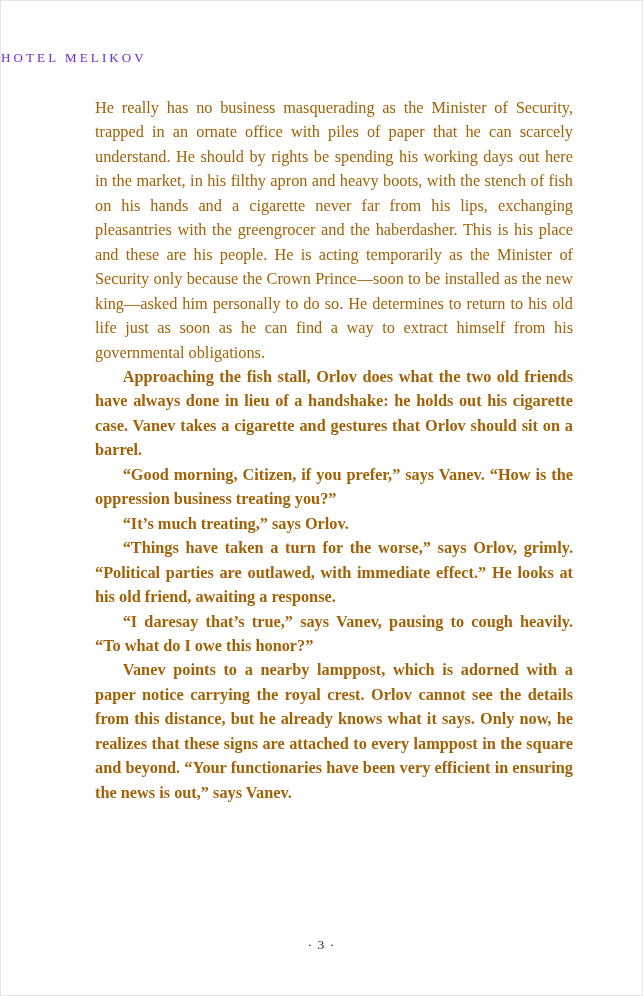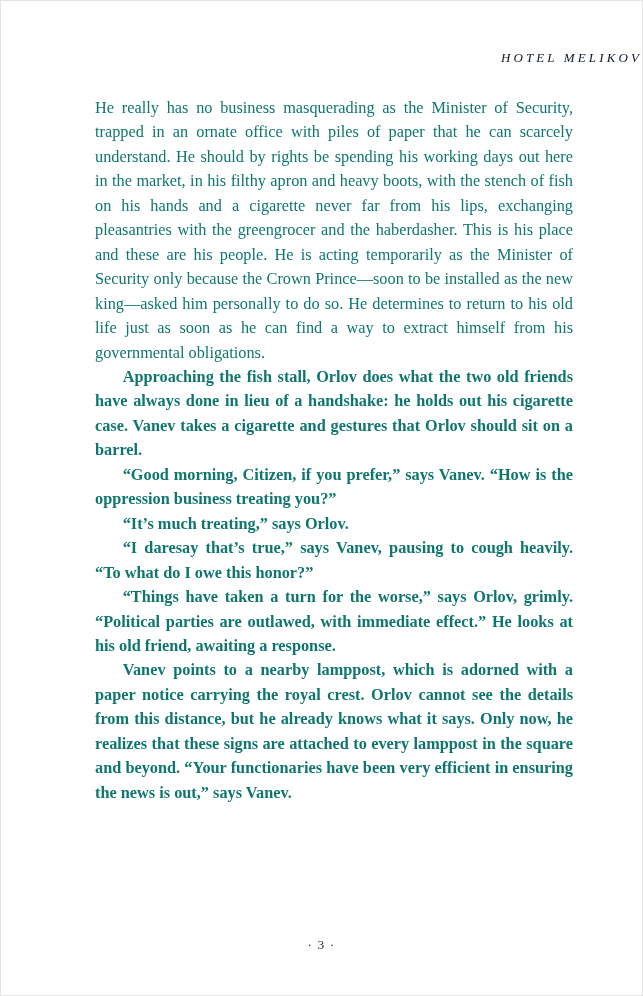--- a/index.html
+++ b/index.html
@@ -16,39 +16,38 @@
     border: 1px solid #e4e4e4;
     font-family: "Liberation Serif", "DejaVu Serif", serif;
     color: #1d1d1d;
     overflow: hidden;
   }
   .running-header {
     position: absolute;
     top: 49px;
     left: 0;
     right: 0;
-    text-align: right;
+    text-align: left;
     font-size: 13px;
     letter-spacing: 0.24em;
-    color: #0f172a;
-    font-style: italic;
+    color: #6d28d9;
   }
   .text-block {
     position: absolute;
     top: 95px;
     left: 94px;
     width: 478px;
   }
   .text-block p {
     margin: 0;
     font-size: 16.3px;
     line-height: 24.45px;
     text-align: justify;
     text-justify: inter-word;
-    color: #0f766e;
+    color: #a16207;
   }
   .text-block p + p {
     text-indent: 1.7em;
     font-weight: bold;
   }
   .page-number {
     position: absolute;
     bottom: 42px;
     left: 0;
     right: 0;
@@ -63,20 +62,20 @@
 
 <div class="page">
 
   <div class="running-header">HOTEL MELIKOV</div>
 
   <div class="text-block">
     <p>He really has no business masquerading as the Minister of Security, trapped in an ornate office with piles of paper that he can scarcely understand. He should by rights be spending his working days out here in the market, in his filthy apron and heavy boots, with the stench of fish on his hands and a cigarette never far from his lips, exchanging pleasantries with the greengrocer and the haberdasher. This is his place and these are his people. He is acting temporarily as the Minister of Security only because the Crown Prince—soon to be installed as the new king—asked him personally to do so. He determines to return to his old life just as soon as he can find a way to extract himself from his governmental obligations.</p>
     <p>Approaching the fish stall, Orlov does what the two old friends have always done in lieu of a handshake: he holds out his cigarette case. Vanev takes a cigarette and gestures that Orlov should sit on a barrel.</p>
     <p>“Good morning, Citizen, if you prefer,” says Vanev. “How is the oppression business treating you?”</p>
     <p>“It’s much treating,” says Orlov.</p>
+    <p>“Things have taken a turn for the worse,” says Orlov, grimly. “Political parties are outlawed, with immediate effect.” He looks at his old friend, awaiting a response.</p>
     <p>“I daresay that’s true,” says Vanev, pausing to cough heavily. “To what do I owe this honor?”</p>
-    <p>“Things have taken a turn for the worse,” says Orlov, grimly. “Political parties are outlawed, with immediate effect.” He looks at his old friend, awaiting a response.</p>
     <p>Vanev points to a nearby lamppost, which is adorned with a paper notice carrying the royal crest. Orlov cannot see the details from this distance, but he already knows what it says. Only now, he realizes that these signs are attached to every lamppost in the square and beyond. “Your functionaries have been very efficient in ensuring the news is out,” says Vanev.</p>
   </div>
 
   <div class="page-number">· 3 ·</div>
 
 </div>
 
 </body></html>

